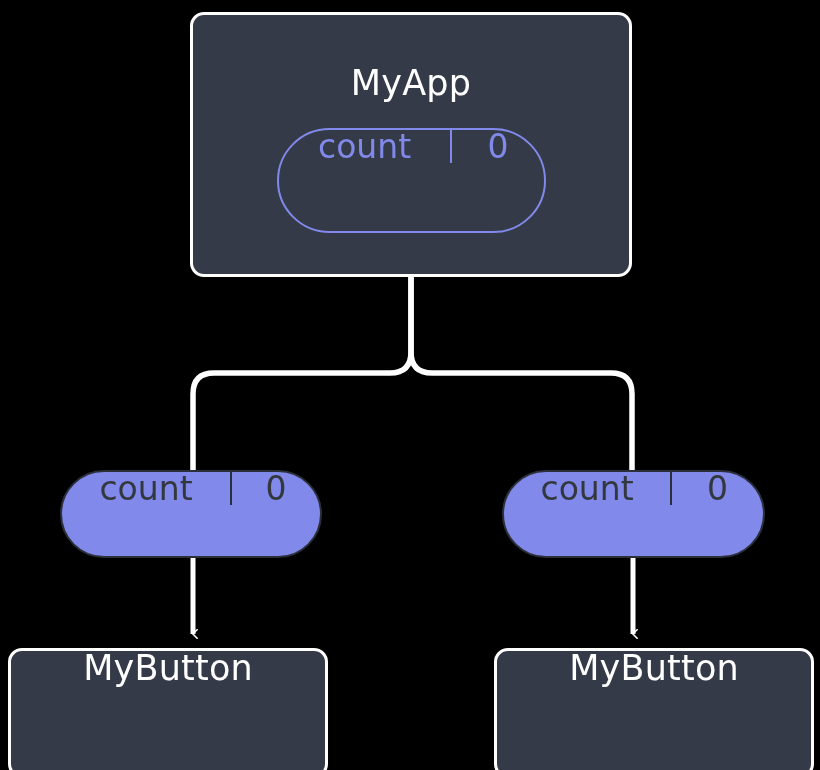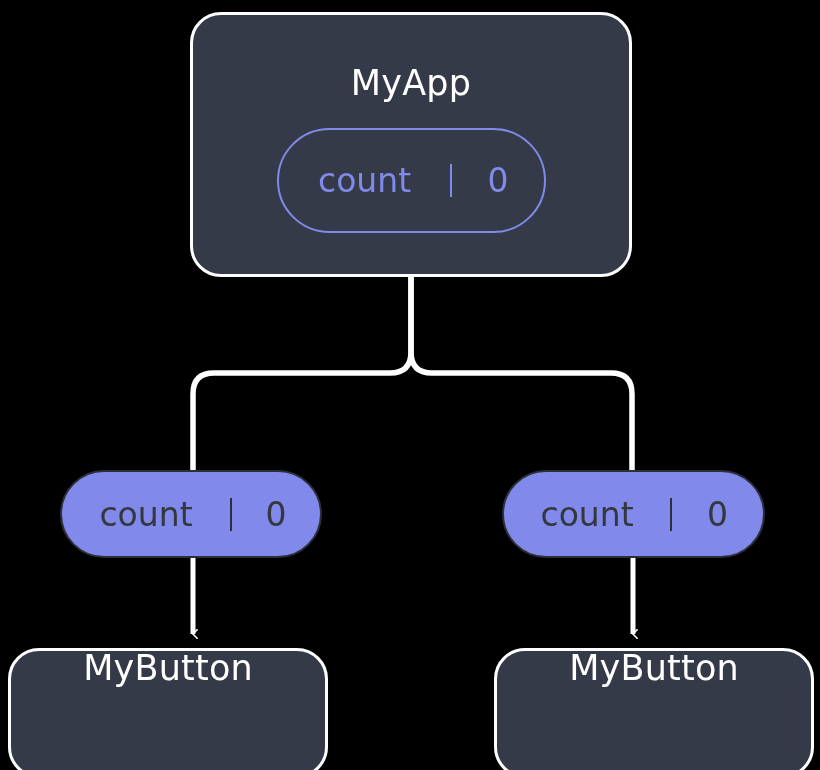--- a/index.html
+++ b/index.html
@@ -30,21 +30,21 @@
     height: 770px;
     pointer-events: none;
   }
 
   
   .component-box {
     position: absolute;
     box-sizing: border-box;
     background: #343a47;
     border: 3px solid #ffffff;
-    border-radius: 31px;
+    border-radius: 14px;
     display: flex;
     flex-direction: column;
     align-items: center;
   }
 
   .component-title {
     color: #ffffff;
     font-size: 35px;
     font-weight: 400;
     letter-spacing: 0.2px;
@@ -80,21 +80,21 @@
     height: 130px;
   }
   .button-box .component-title {
   }
 
   
   .state-pill {
     position: absolute;
     box-sizing: border-box;
     display: flex;
-    align-items: center;
+    align-items: flex-start;
     border-radius: 999px;
     overflow: hidden;
   }
   .state-pill .pill-key,
   .state-pill .pill-value {
     display: flex;
     align-items: center;
     justify-content: center;
     line-height: 1;
     white-space: nowrap;

